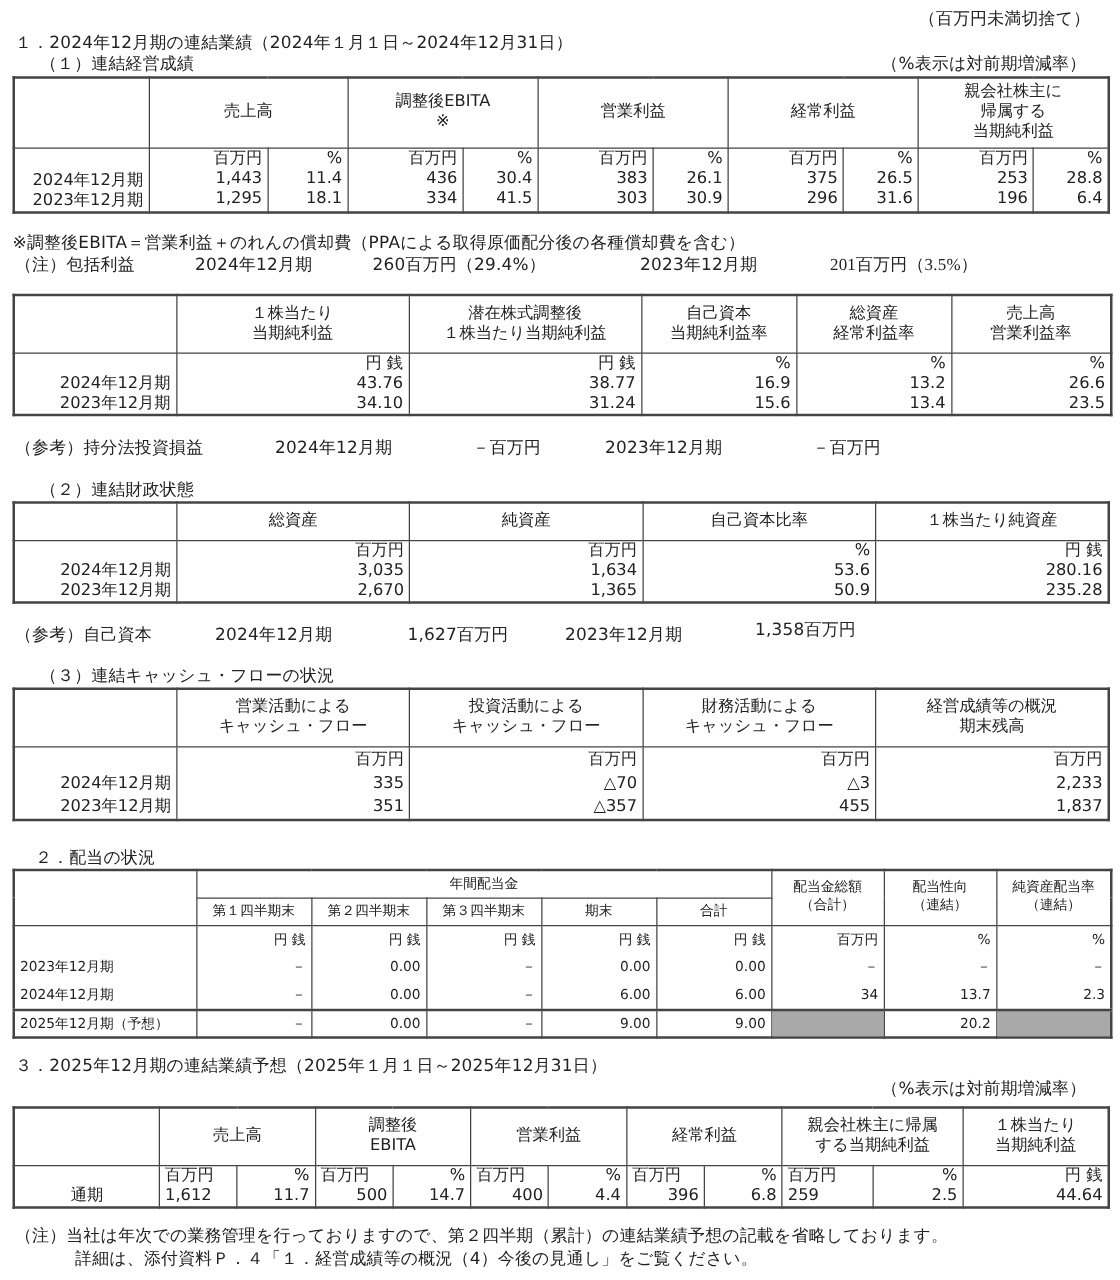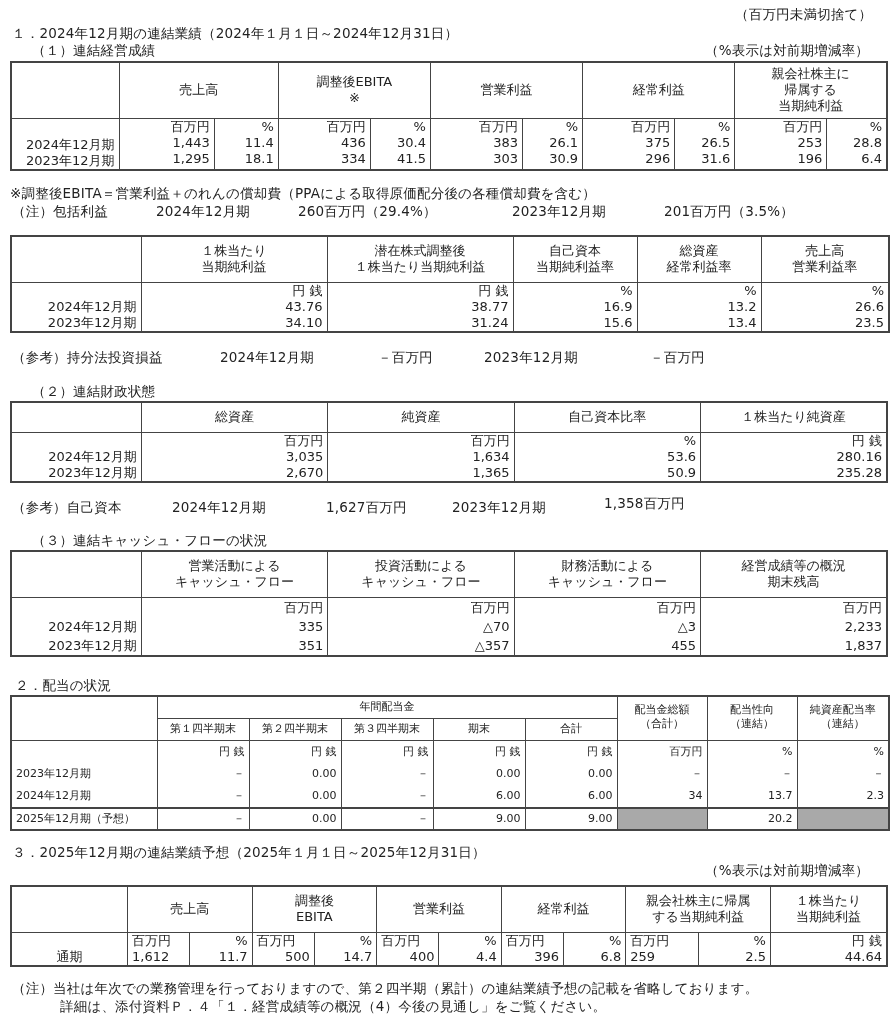--- a/index.html
+++ b/index.html
@@ -120,21 +120,21 @@
         </td>
   </tr>
 </tbody>
   </table>
 
 <div class="abs txt" style="left:10px; top:185px;">※調整後EBITA＝営業利益＋のれんの償却費（PPAによる取得原価配分後の各種償却費を含む）</div>
 <div class="abs txt" style="left:12px; top:203px;">（注）包括利益</div>
 <div class="abs txt" style="left:156px; top:203px;">2024年12月期</div>
 <div class="abs txt" style="left:298px; top:203px;">260百万円（29.4%）</div>
 <div class="abs txt" style="left:512px; top:203px;">2023年12月期</div>
-<div class="abs txt" style="left:664px; top:203px;">201百万円（3.5%）</div>
+<div class="abs txt" style="left:664px; top:203px;font-family:Liberation Serif, serif;">201百万円（3.5%）</div>
 
 <table class="t" style="left:10px; top:235px; width:878px;">
   <colgroup>
     <col style="width:130px">
       <col style="width:186px">
       <col style="width:186px">
     <col style="width:124px">
       <col style="width:124px">
       <col style="width:128px">
   </colgroup>
@@ -308,21 +308,21 @@
         </td>
     <td class="r" style="line-height:19px">
           <span class="stack">百万円</span>
           <span class="stack">2,233</span>
           <span class="stack">1,837</span>
         </td>
   </tr>
 </tbody>
   </table>
 
-<div class="abs txt" style="left:15px; top:677px;">２．配当の状況</div>
+<div class="abs txt" style="left:28px; top:677px;">２．配当の状況</div>
 <table class="t sm" style="left:10px; top:695px; width:878px;">
   <colgroup>
     <col style="width:146px">
       <col style="width:92px">
       <col style="width:92px">
       <col style="width:92px">
     <col style="width:92px">
       <col style="width:92px">
       <col style="width:90px">
       <col style="width:90px">

